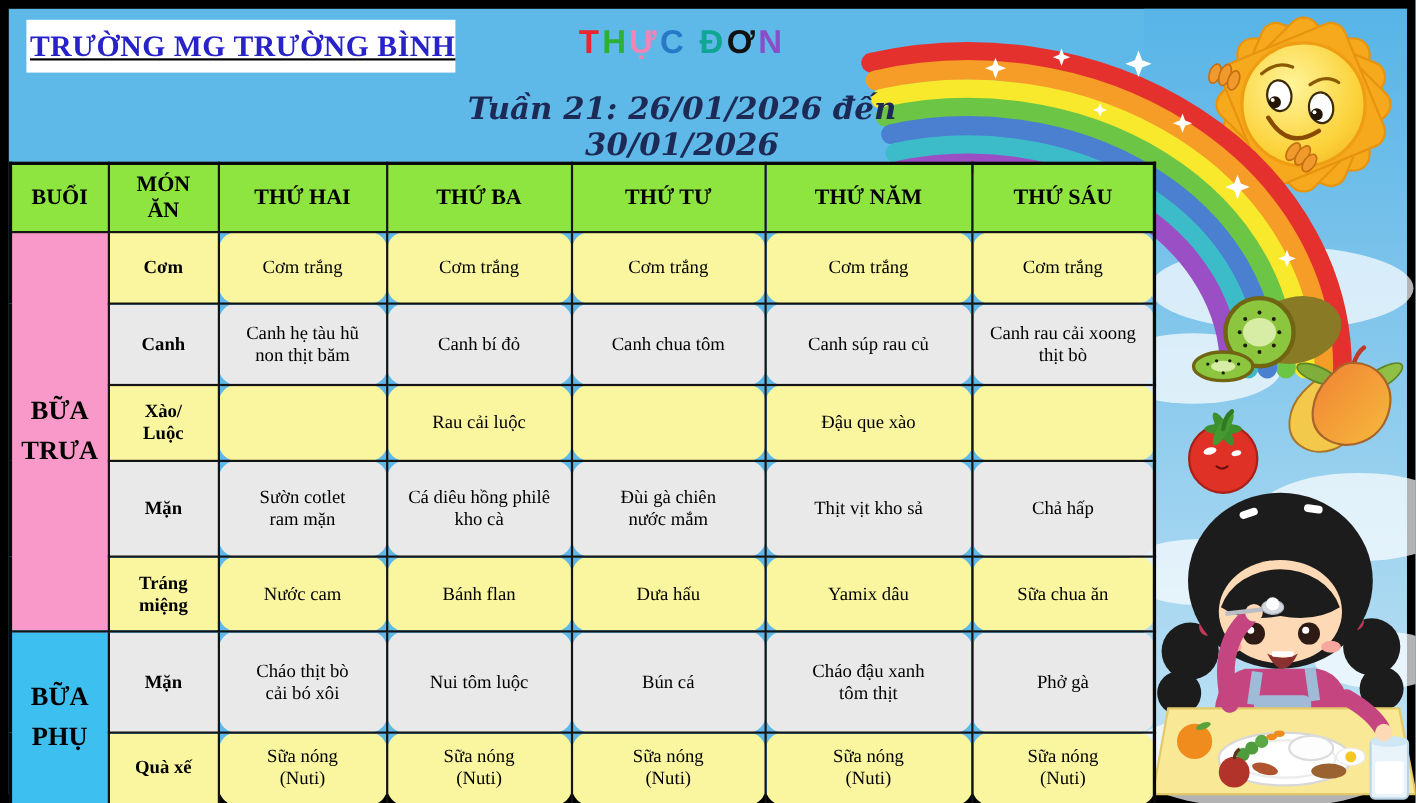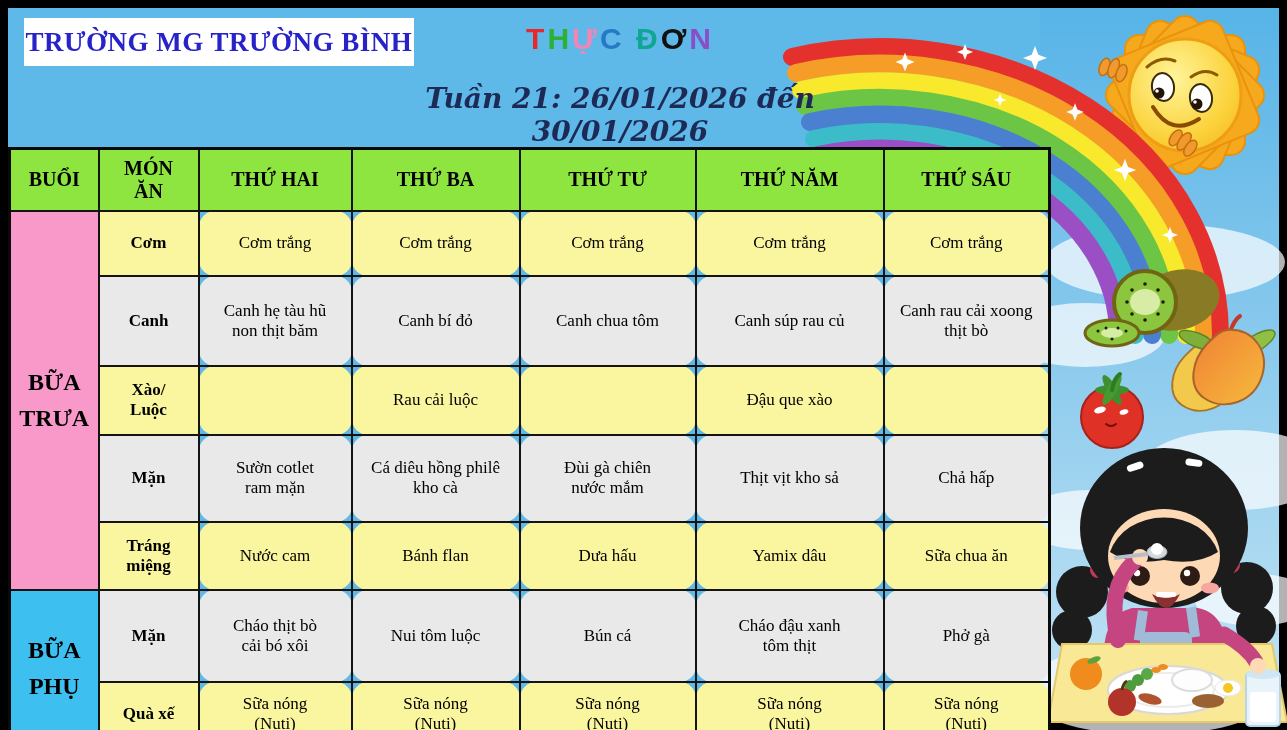--- a/index.html
+++ b/index.html
@@ -2,21 +2,21 @@
 <html style="--banner_bg: #5fb9e8; --panel_sky_top: #57b4e7; --header_green: #8ee53f; --row_yellow: #faf6a0; --row_gray: #e9e9e9; --section_pink: #f999c9; --section_cyan: #3dc0f0; --school_text: #2823c8; --subtitle_navy: #1d2a56;"><head>
 <meta charset="utf-8">
 <style>
   html,body{margin:0;padding:0;}
   body{width:1287px;height:730px;font-family:"Liberation Serif",serif;}
   .page{position:relative;width:1287px;height:730px;background:#000;overflow:hidden;}
   .deco-svg{position:absolute;left:0;top:0;z-index:1;}
   
   .banner{position:absolute;left:8px;top:8px;width:1271px;height:110px;z-index:2;pointer-events:none;}
   .school-box{position:absolute;left:16px;top:10px;width:390px;height:48px;background:#fff;
-              display:flex;align-items:center;justify-content:center;}
+              display:flex;align-items:center;justify-content:flex-end;text-decoration:underline;}
   .school-box span{font-weight:bold;font-size:27px;color:var(--school_text,#2823c8);letter-spacing:.5px;}
   .menu-title{position:absolute;left:462px;top:2px;width:300px;text-align:center;
               font-family:"Liberation Sans",sans-serif;font-weight:bold;font-size:30px;letter-spacing:3px;margin-top:12px;}
   .sub-line{position:absolute;text-align:center;color:var(--subtitle_navy,#1d2a56);
             font-family:"DejaVu Serif",serif;font-style:italic;font-weight:bold;}
   .month-line{left:412px;top:38px;width:400px;font-size:28px;}
   .week-line{left:332px;top:74px;width:560px;font-size:28px;}
   
   .menu-wrap{position:absolute;left:8px;top:118px;z-index:2;}
   table.menu{border-collapse:collapse;table-layout:fixed;width:1040px;}
@@ -264,21 +264,21 @@
       <tr style="height:65px" class="row-yellow">
         <td class="buoi pink" rowspan="5">BỮA
 TRƯA</td>
         <td class="lbl">Cơm</td>
         <td class="cell">Cơm trắng</td>
         <td class="cell">Cơm trắng</td>
         <td class="cell">Cơm trắng</td>
         <td class="cell">Cơm trắng</td>
         <td class="cell">Cơm trắng</td>
       </tr>
-      <tr style="height:90px" class="row-gray">
+      <tr style="height:74px" class="row-gray">
         <td class="lbl">Canh</td>
         <td class="cell">Canh hẹ tàu hũ
 non thịt băm</td>
         <td class="cell">Canh bí đỏ</td>
         <td class="cell">Canh chua tôm</td>
         <td class="cell">Canh súp rau củ</td>
         <td class="cell">Canh rau cải xoong
 thịt bò</td>
       </tr>
       <tr style="height:69px" class="row-yellow">

